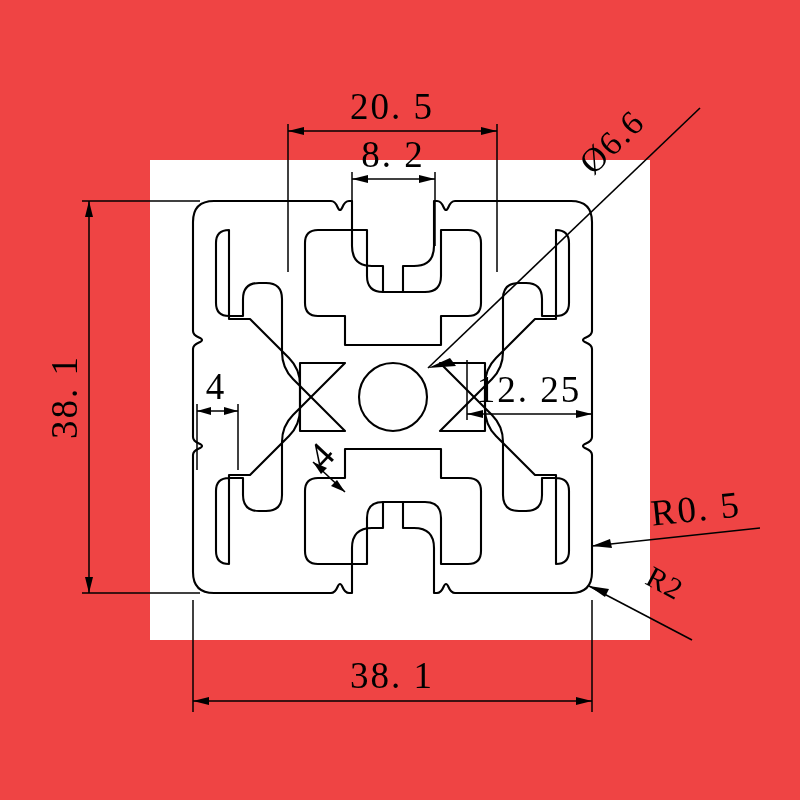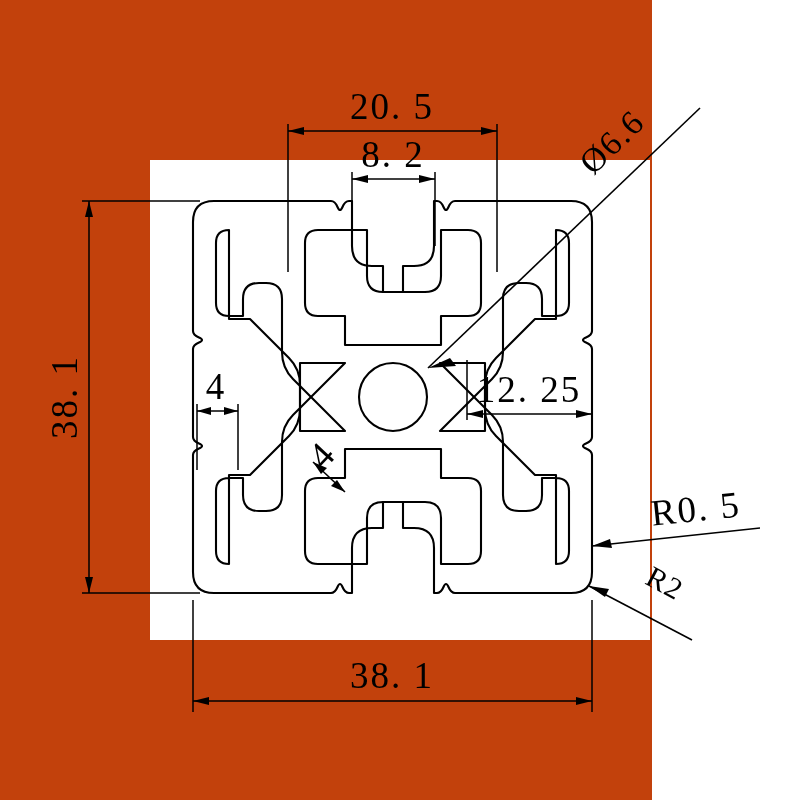--- a/index.html
+++ b/index.html
@@ -8,23 +8,23 @@
     background: #ffffff;
   }
   body {
     width: 800px;
     height: 800px;
     overflow: hidden;
     font-family: "Liberation Serif", serif;
   }
   #drawing-root {
     position: relative;
-    width: 652px;
+    width: 800px;
     height: 800px;
-    background: #c2410c;
+    background: #ef4444;
   }
   svg#cad-svg {
     display: block;
     width: 800px;
     height: 800px;
   }
   .outline {
     fill: none;
     stroke: #000000;
     stroke-width: 2.1;

